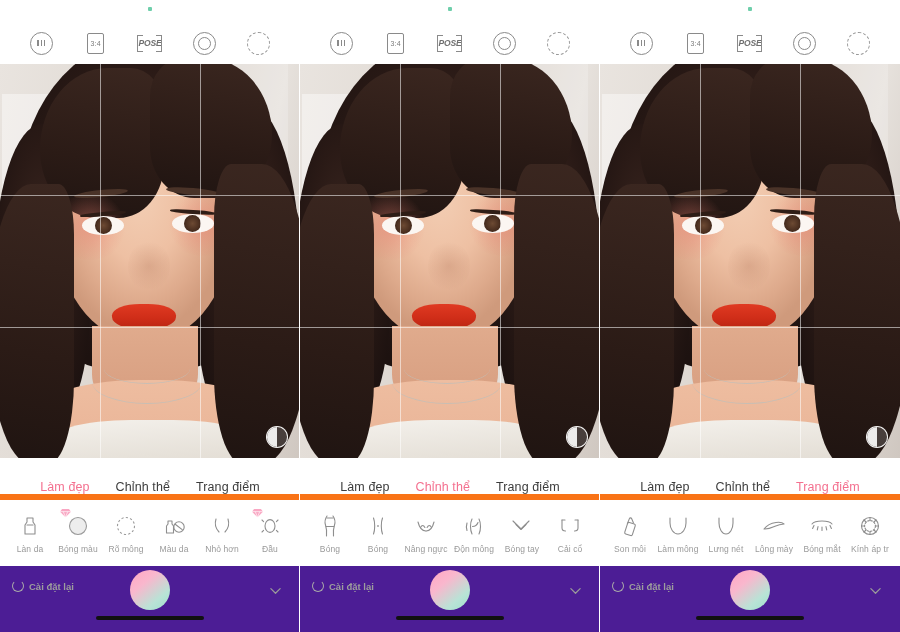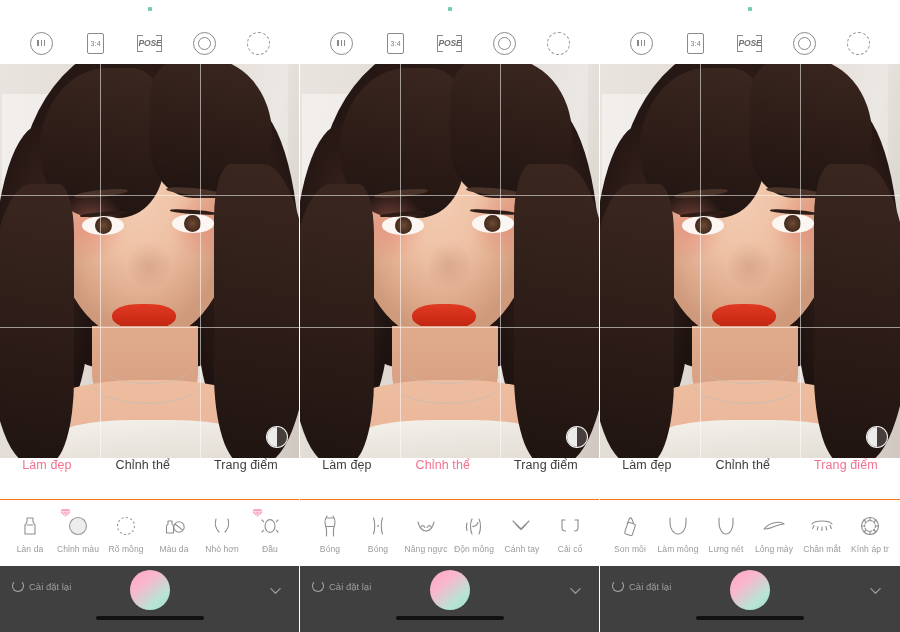--- a/index.html
+++ b/index.html
@@ -216,24 +216,24 @@
   }
   .compare-btn .halffill {
     width: 100%; height: 100%;
     background: linear-gradient(90deg, rgba(255,255,255,.92) 0 50%, rgba(255,255,255,.18) 50% 100%);
   }
 
   
   .tabs {
     height: 42px;
     display: flex;
-    align-items: flex-start;
+    align-items: flex-end;
     justify-content: center;
-    gap: 44px;
-    border-bottom: 1px solid #f97316;
+    gap: 26px;
+    border-bottom: 6px solid #f97316;
     background: #fff;
   }
   .tab {
     font-size: 12.5px;
     color: #3c3c3c;
     letter-spacing: .1px;
     white-space: nowrap;
   }
   .tab.active { color: #f4708f; }
 
@@ -271,21 +271,22 @@
     position: absolute;
     top: -3px; left: -2px;
     width: 13px; height: 10px;
     z-index: 3;
   }
 
   
   .bottom {
     flex: 1;
     position: relative;
-    background: #404040;
+    background: #4c1d95;
+    font-weight: bold;
   }
   .reset {
     position: absolute;
     left: 12px; top: 14px;
     display: flex; align-items: center; gap: 5px;
   }
   .reset .ricon {
     width: 12px; height: 12px;
     border: 1.2px solid #a9a9a9;
     border-radius: 50%;
@@ -417,21 +418,21 @@
           <div class="glyph">
             <svg width="22" height="22" viewBox="0 0 22 22">
               <circle cx="11" cy="11" r="8.5" stroke="#9a9a9a" stroke-width="1.1" fill="#ededed"></circle>
             </svg>
             <svg class="vip" viewBox="0 0 14 11">
               <path d="M1 4l2.2-3h7.6L13 4 7 10.3z" fill="#f9a7c3"></path>
               <path d="M1 4h12" stroke="#fff" stroke-width=".7"></path>
               <path d="M4.6 4L7 10.3 9.4 4" stroke="#fff" stroke-width=".7" fill="none"></path>
             </svg>
           </div>
-          <div class="lbl">Chỉnh màu</div>
+          <div class="lbl">Bóng màu</div>
         </div>
         <div class="tool">
           <div class="glyph">
             <svg width="22" height="22" viewBox="0 0 22 22">
               <circle cx="11" cy="11" r="8.5" stroke="#9a9a9a" stroke-width="1.1" fill="none" stroke-dasharray="2.2 2.2"></circle>
             </svg>
           </div>
           <div class="lbl">Rõ mông</div>
         </div>
         <div class="tool">
@@ -602,21 +603,21 @@
           </div>
           <div class="lbl">Độn mông</div>
         </div>
         <div class="tool">
           <div class="glyph">
             <svg width="24" height="18" viewBox="0 0 24 18">
               <path stroke="#8e8e8e" fill="none" stroke-width="1.1" stroke-linecap="round" stroke-linejoin="round" d="M3 4l8 8 8-8"></path>
               <path stroke="#8e8e8e" fill="none" stroke-width="1.1" stroke-linecap="round" stroke-linejoin="round" d="M6 7.5l5 5 5-5"></path>
             </svg>
           </div>
-          <div class="lbl">Cánh tay</div>
+          <div class="lbl">Bóng tay</div>
         </div>
         <div class="tool">
           <div class="glyph">
             <svg width="24" height="20" viewBox="0 0 24 20">
               <path stroke="#8e8e8e" fill="none" stroke-width="1.1" stroke-linecap="round" stroke-linejoin="round" d="M4 4v8c0 2 1.5 3 3.5 3"></path>
               <path stroke="#8e8e8e" fill="none" stroke-width="1.1" stroke-linecap="round" stroke-linejoin="round" d="M4 4h3"></path>
               <path stroke="#8e8e8e" fill="none" stroke-width="1.1" stroke-linecap="round" stroke-linejoin="round" d="M20 4v8c0 2-1.5 3-3.5 3"></path>
               <path stroke="#8e8e8e" fill="none" stroke-width="1.1" stroke-linecap="round" stroke-linejoin="round" d="M20 4h-3"></path>
             </svg>
           </div>
@@ -747,21 +748,21 @@
           </div>
           <div class="lbl">Lông mày</div>
         </div>
         <div class="tool">
           <div class="glyph">
             <svg width="26" height="18" viewBox="0 0 26 18">
               <path stroke="#8e8e8e" fill="none" stroke-width="1.1" stroke-linecap="round" stroke-linejoin="round" d="M3 7c3-4 17-4 20 0"></path>
               <path stroke="#8e8e8e" fill="none" stroke-width="1.1" stroke-linecap="round" stroke-linejoin="round" d="M5 8.4l-1.4 3M9 9.6l-.7 3.3M13 10l0 3.4M17 9.6l.7 3.3M21 8.4l1.4 3"></path>
             </svg>
           </div>
-          <div class="lbl">Chân mắt</div>
+          <div class="lbl">Bóng mắt</div>
         </div>
         <div class="tool">
           <div class="glyph">
             <svg width="22" height="22" viewBox="0 0 22 22">
               <circle cx="11" cy="11" r="8.5" stroke="#8e8e8e" fill="none" stroke-width="1.1" stroke-linecap="round" stroke-linejoin="round"></circle>
               <circle cx="11" cy="11" r="5.4" stroke="#8e8e8e" fill="none" stroke-width="1.1" stroke-linecap="round" stroke-linejoin="round" stroke-dasharray="1.6 1.6"></circle>
               <path stroke="#8e8e8e" fill="none" stroke-width="1.1" stroke-linecap="round" stroke-linejoin="round" d="M11 2.5v3M11 16.5v3M2.5 11h3M16.5 11h3M5 5l2 2M17 5l-2 2M5 17l2-2M17 17l-2-2"></path>
             </svg>
           </div>
           <div class="lbl">Kính áp tr</div>

